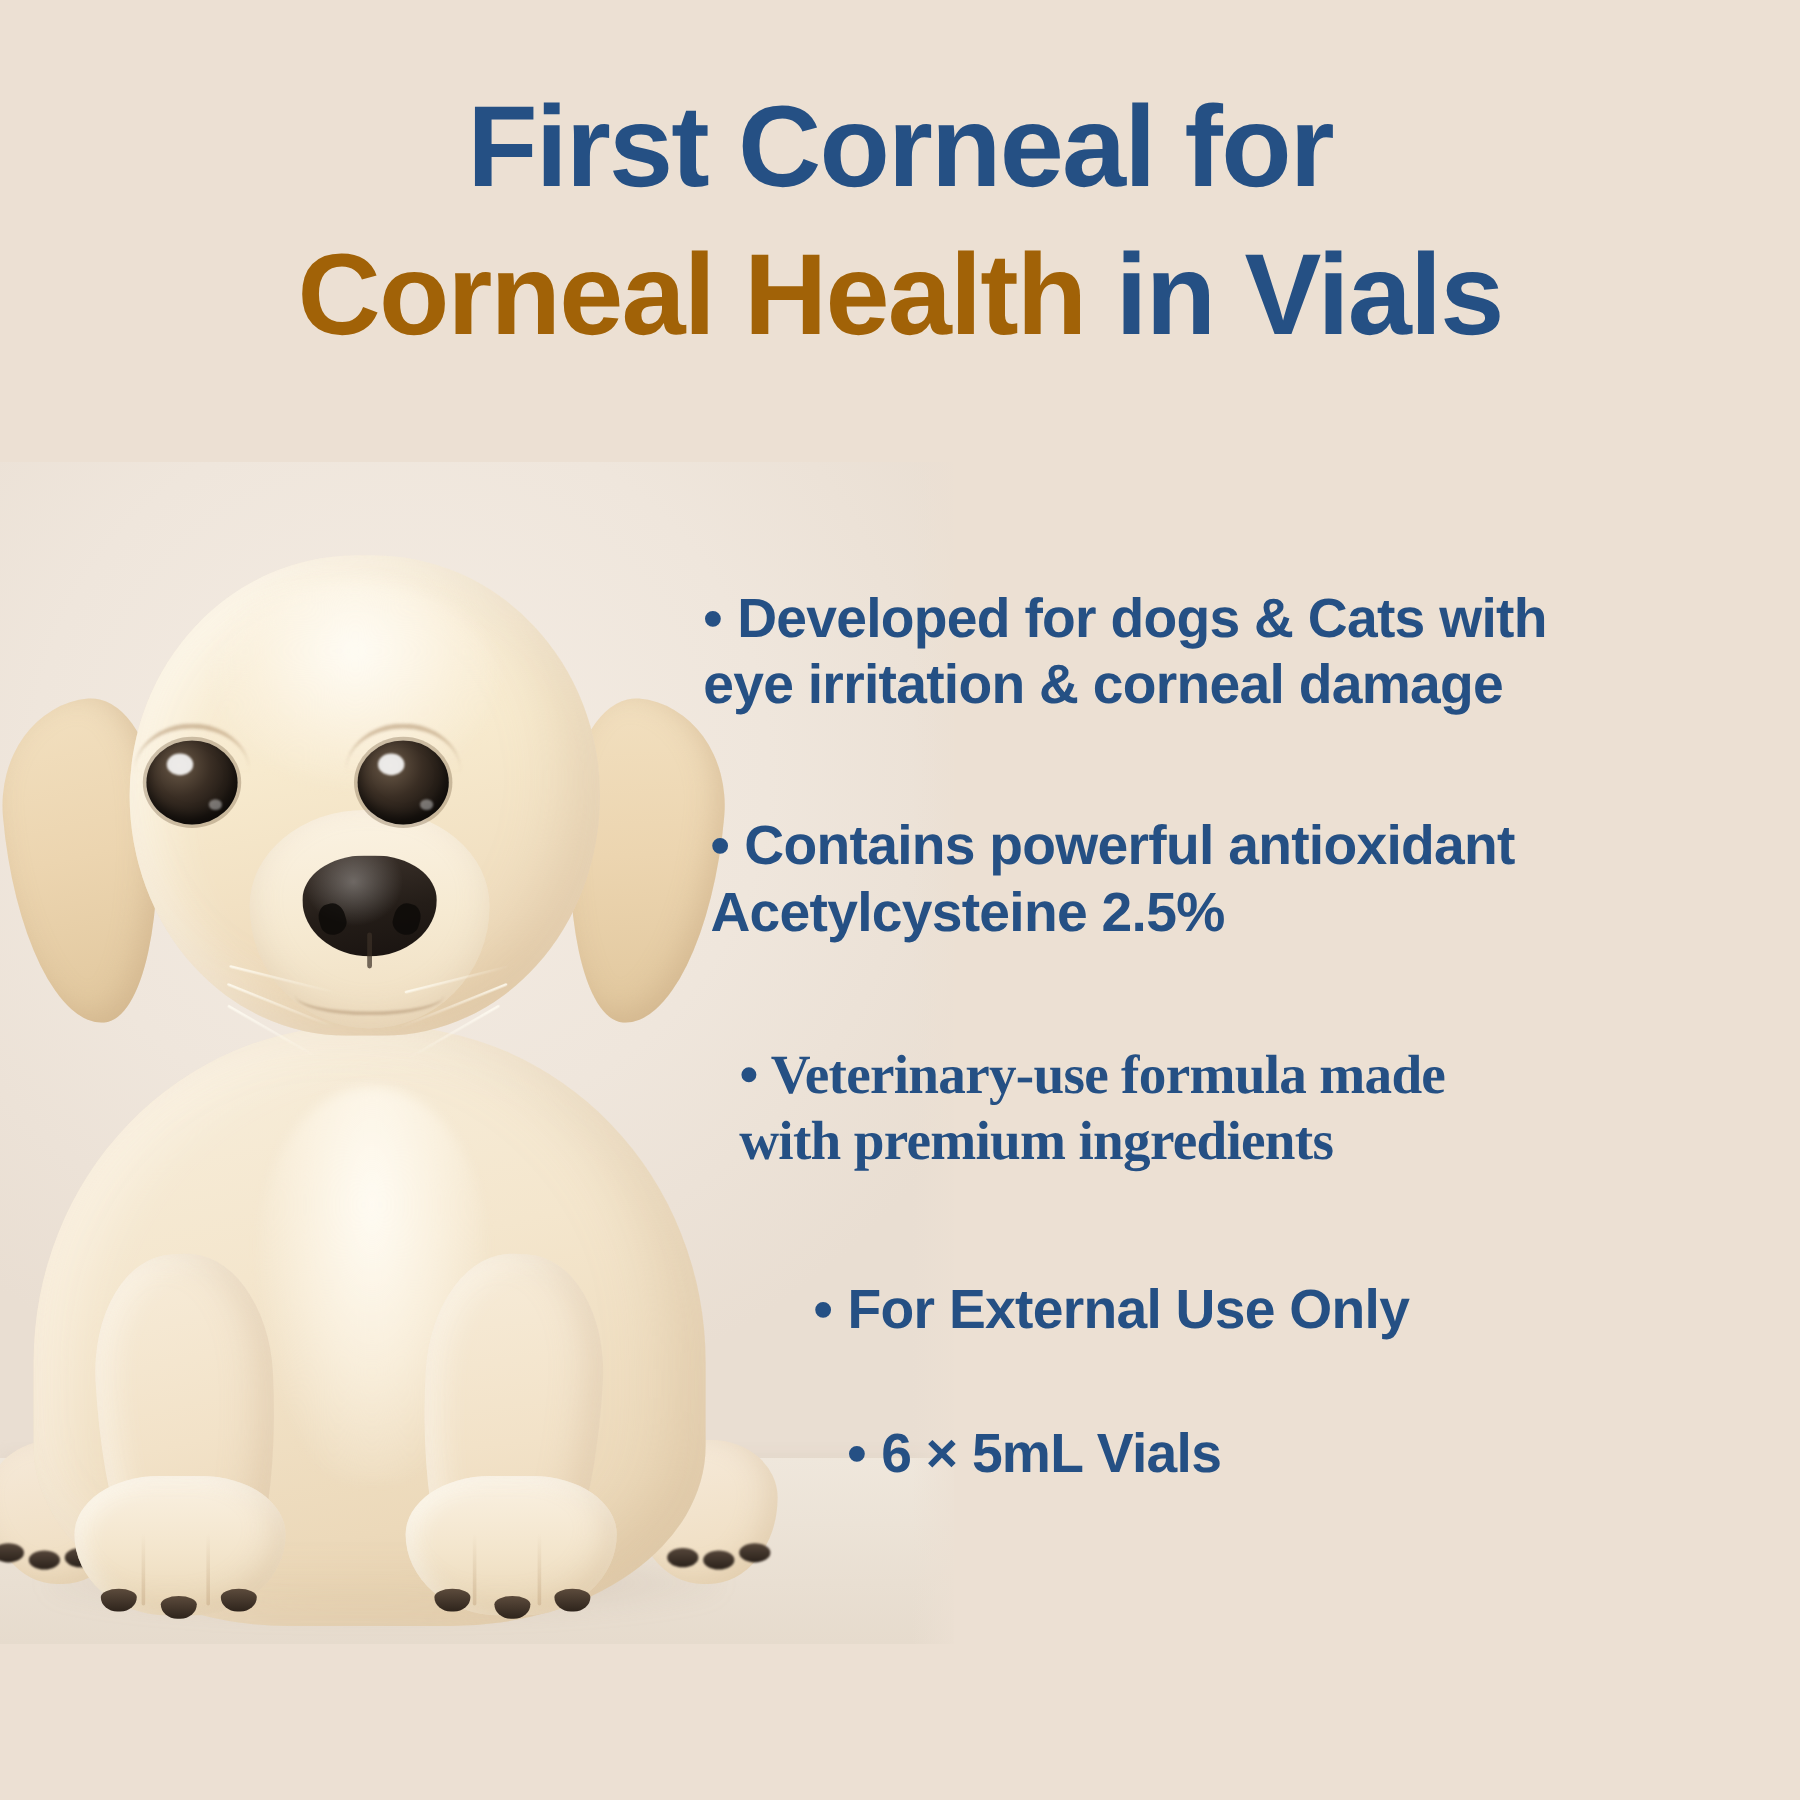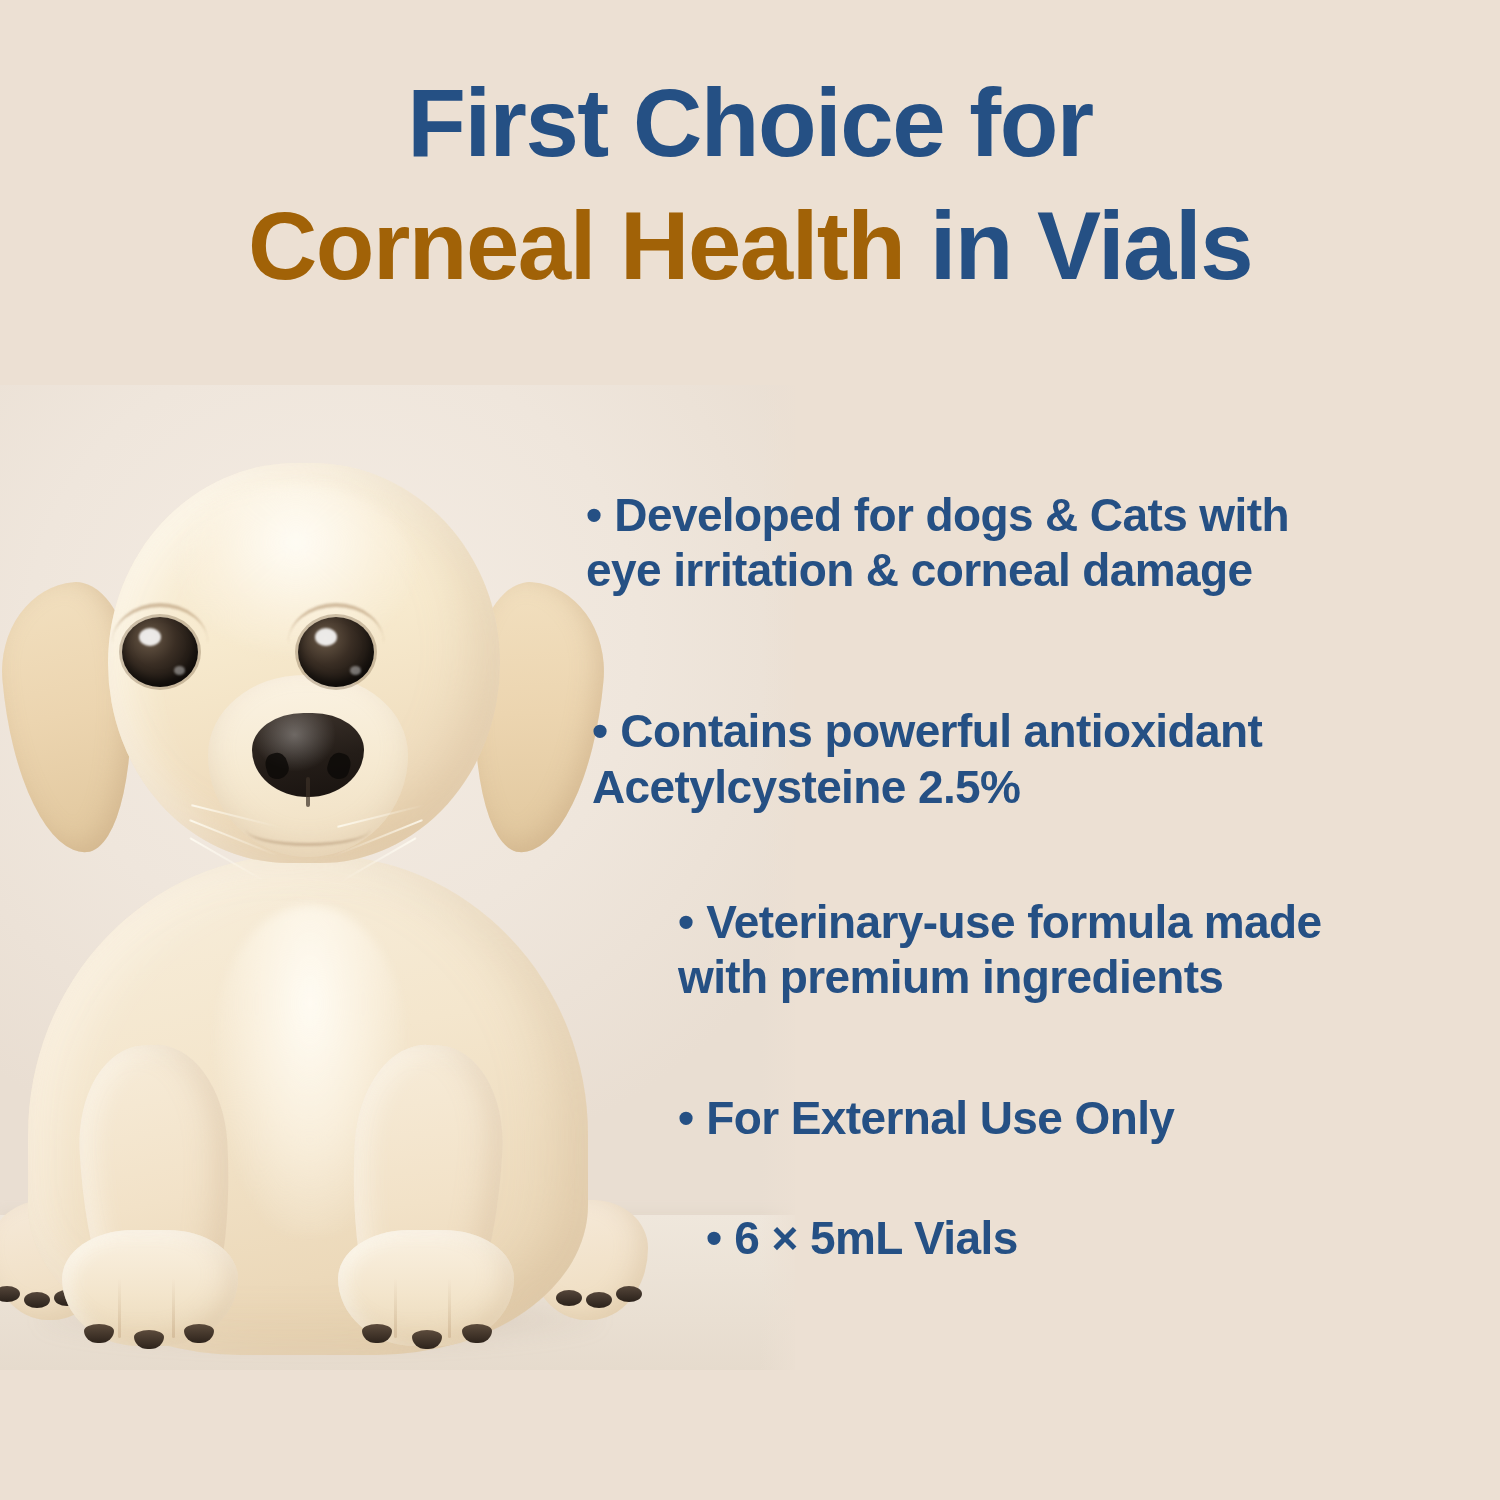--- a/index.html
+++ b/index.html
@@ -339,35 +339,35 @@
   .bullet {
     display: block;
     color: #255084;
     font-weight: 700;
     font-size: 46px;
     line-height: 1.2;
     letter-spacing: -0.6px;
     font-family: "Liberation Sans", sans-serif;
     white-space: pre-line;
   }
-  .bullet-1 { margin-left: 26px;  margin-bottom: 106px; }
+  .bullet-1 { margin-left: 26px;  margin-bottom: 79px; }
   .bullet-2 { margin-left: 32px;  margin-bottom: 80px; }
-  .bullet-3 { margin-left: 118px;  margin-bottom: 86px; }
+  .bullet-3 { margin-left: 56px;  margin-bottom: 86px; font-family: Liberation Serif, serif; }
   .bullet-4 { margin-left: 118px; margin-bottom: 65px; }
   .bullet-5 { margin-left: 146px; margin-bottom: 0; }
   .bullet .dot { letter-spacing: 0; }
 </style>
 </head>
 <body>
 
 <div id="page">
 
   <div class="headline">
     <span class="line">
-      <span class="hl-navy">First Choice for</span>
+      <span class="hl-navy">First Corneal for</span>
     </span>
     <span class="line">
       <span class="hl-blue">Corneal Health</span><span class="hl-navy"> in Vials</span>
     </span>
   </div>
 
   <div class="photo-panel">
     <div class="backdrop"></div>
     <div class="floor-line"></div>
     <div class="floor"></div>

